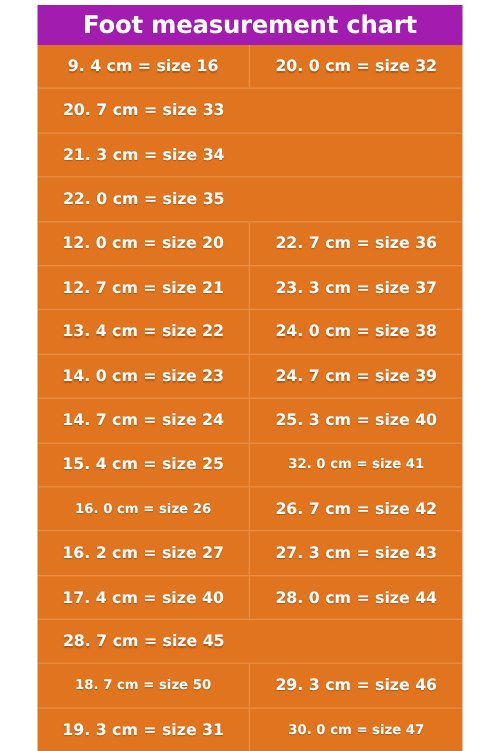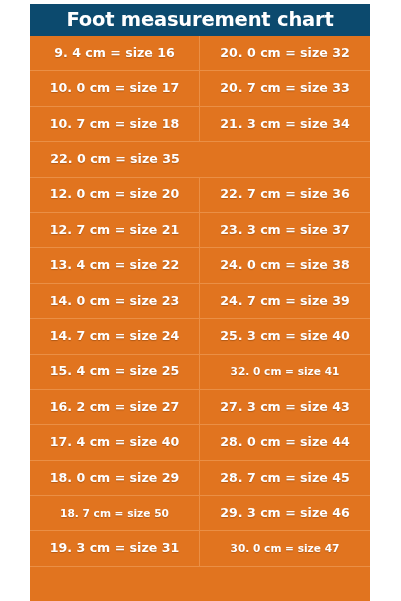--- a/index.html
+++ b/index.html
@@ -21,21 +21,21 @@
     background: #ffffff;
   }
 
   
   #chart-header {
     position: absolute;
     left: 30px;
     top: 4px;
     width: 340px;
     height: 32px;
-    background: #0c4a6e;
+    background: #a21caf;
     display: flex;
     align-items: center;
     justify-content: center;
     box-sizing: border-box;
   }
   #chart-title {
     color: #ffffff;
     font-size: 19.5px;
     font-weight: 700;
     letter-spacing: -0.2px;
@@ -95,25 +95,23 @@
     <span id="chart-title">Foot measurement chart</span>
   </div>
 
   <div id="chart-table">
 
   <div class="chart-row">
         <div class="chart-cell col-left">9. 4 cm = size 16</div>
         <div class="chart-cell col-right">20. 0 cm = size 32</div>
       </div>
       <div class="chart-row">
-        <div class="chart-cell col-left">10. 0 cm = size 17</div>
         <div class="chart-cell col-right">20. 7 cm = size 33</div>
       </div>
       <div class="chart-row">
-        <div class="chart-cell col-left">10. 7 cm = size 18</div>
         <div class="chart-cell col-right">21. 3 cm = size 34</div>
       </div>
       <div class="chart-row">
         <div class="chart-cell col-right">22. 0 cm = size 35</div>
       </div>
       <div class="chart-row">
         <div class="chart-cell col-left">12. 0 cm = size 20</div>
         <div class="chart-cell col-right">22. 7 cm = size 36</div>
       </div>
       <div class="chart-row">
@@ -130,29 +128,32 @@
       </div>
       <div class="chart-row">
         <div class="chart-cell col-left">14. 7 cm = size 24</div>
         <div class="chart-cell col-right">25. 3 cm = size 40</div>
       </div>
       <div class="chart-row">
         <div class="chart-cell col-left">15. 4 cm = size 25</div>
         <div class="chart-cell col-right small">32. 0 cm = size 41</div>
       </div>
       <div class="chart-row">
+        <div class="chart-cell col-left small">16. 0 cm = size 26</div>
+        <div class="chart-cell col-right">26. 7 cm = size 42</div>
+      </div>
+      <div class="chart-row">
         <div class="chart-cell col-left">16. 2 cm = size 27</div>
         <div class="chart-cell col-right">27. 3 cm = size 43</div>
       </div>
       <div class="chart-row">
         <div class="chart-cell col-left">17. 4 cm = size 40</div>
         <div class="chart-cell col-right">28. 0 cm = size 44</div>
       </div>
       <div class="chart-row">
-        <div class="chart-cell col-left">18. 0 cm = size 29</div>
         <div class="chart-cell col-right">28. 7 cm = size 45</div>
       </div>
       <div class="chart-row">
         <div class="chart-cell col-left small">18. 7 cm = size 50</div>
         <div class="chart-cell col-right">29. 3 cm = size 46</div>
       </div>
       <div class="chart-row">
         <div class="chart-cell col-left">19. 3 cm = size 31</div>
         <div class="chart-cell col-right small">30. 0 cm = size 47</div>
       </div>

